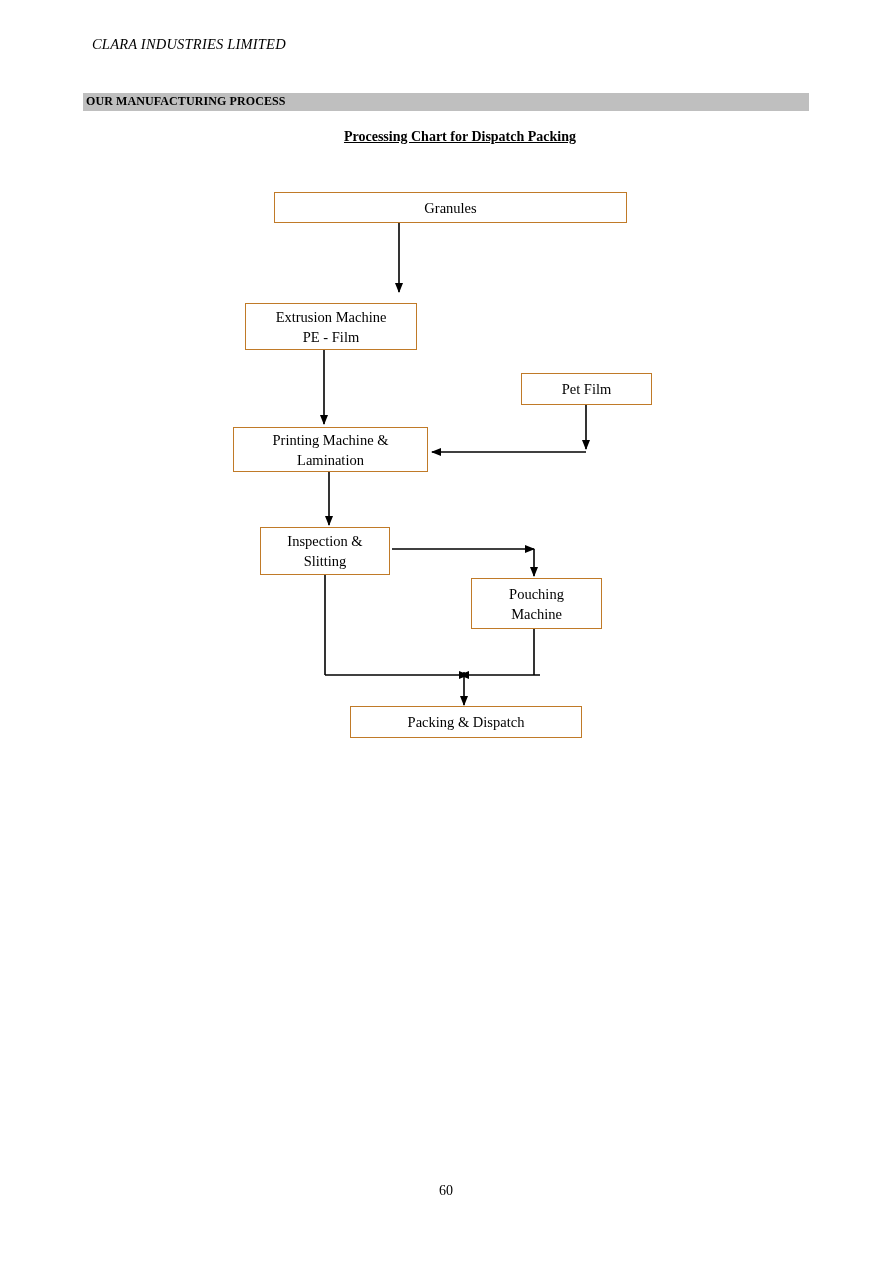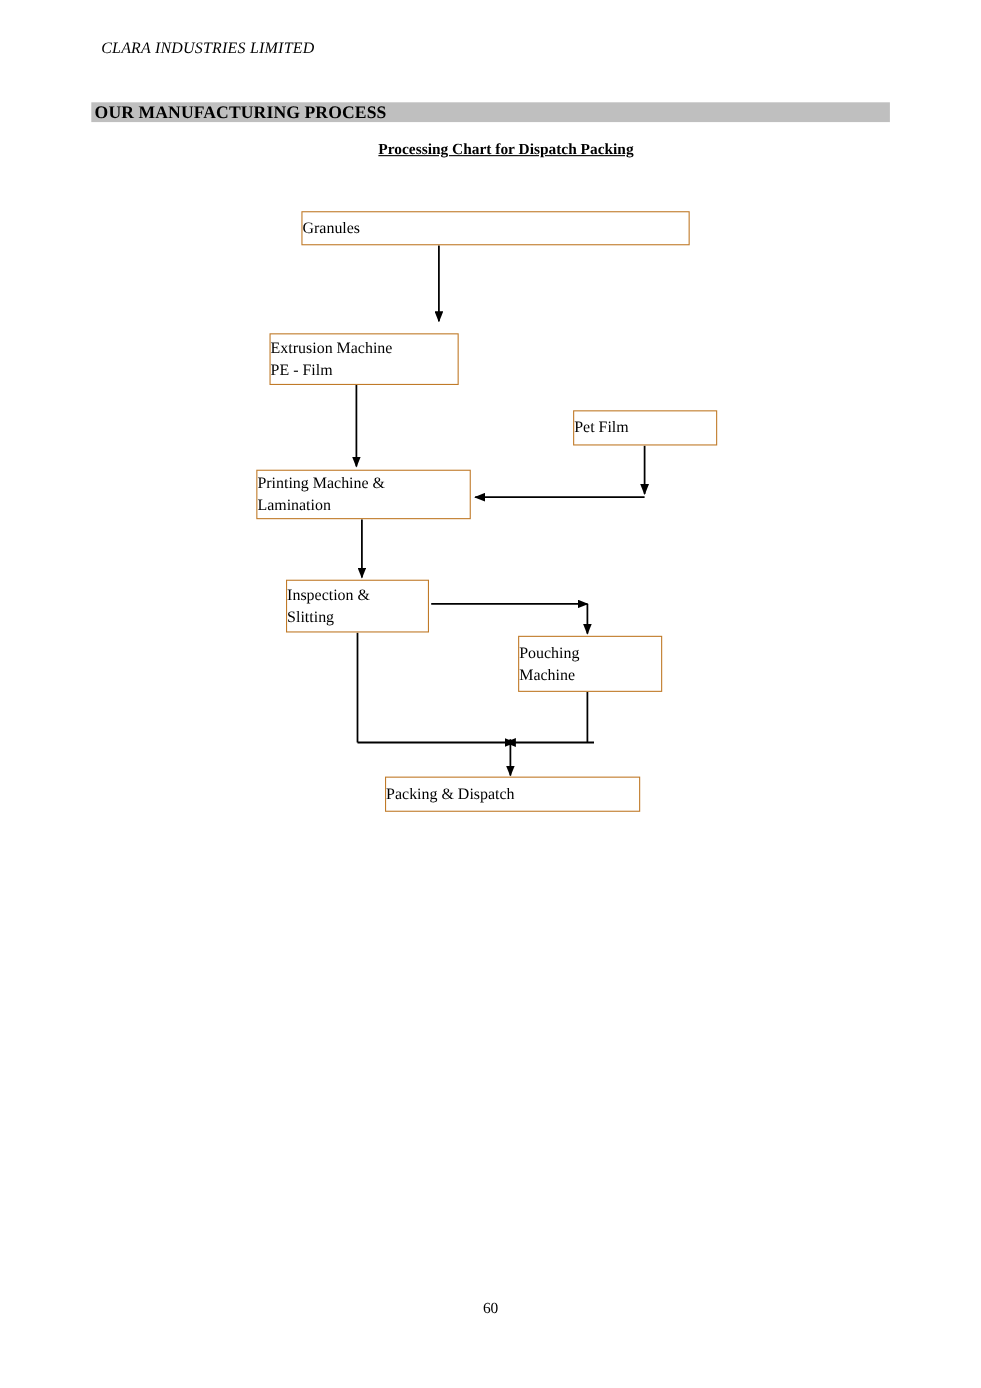--- a/index.html
+++ b/index.html
@@ -36,21 +36,21 @@
     width: 726px;
     height: 18px;
     background: #bfbfbf;
   }
   .section-band-label {
     position: absolute;
     left: 86px;
     top: 94px;
     font-family: "Liberation Serif", serif;
     font-weight: bold;
-    font-size: 16px;
+    font-size: 12px;
     letter-spacing: 0.1px;
     white-space: nowrap;
   }
   .chart-title {
     position: absolute;
     left: 0;
     top: 129px;
     width: 892px;
     text-align: center;
     font-family: "Liberation Serif", serif;
@@ -69,20 +69,21 @@
     height: 820px;
   }
   .node {
     position: absolute;
     border: 1px solid #c07a28;
     background: #ffffff;
     box-sizing: border-box;
     display: flex;
     align-items: center;
     justify-content: center;
+    text-align: center;
     font-family: "Liberation Serif", serif;
     font-size: 14.5px;
     line-height: 20px;
     color: #000000;
   }
   .node.thick {
     border-width: 1.5px;
   }
   .node .lines {
     width: 100%;

